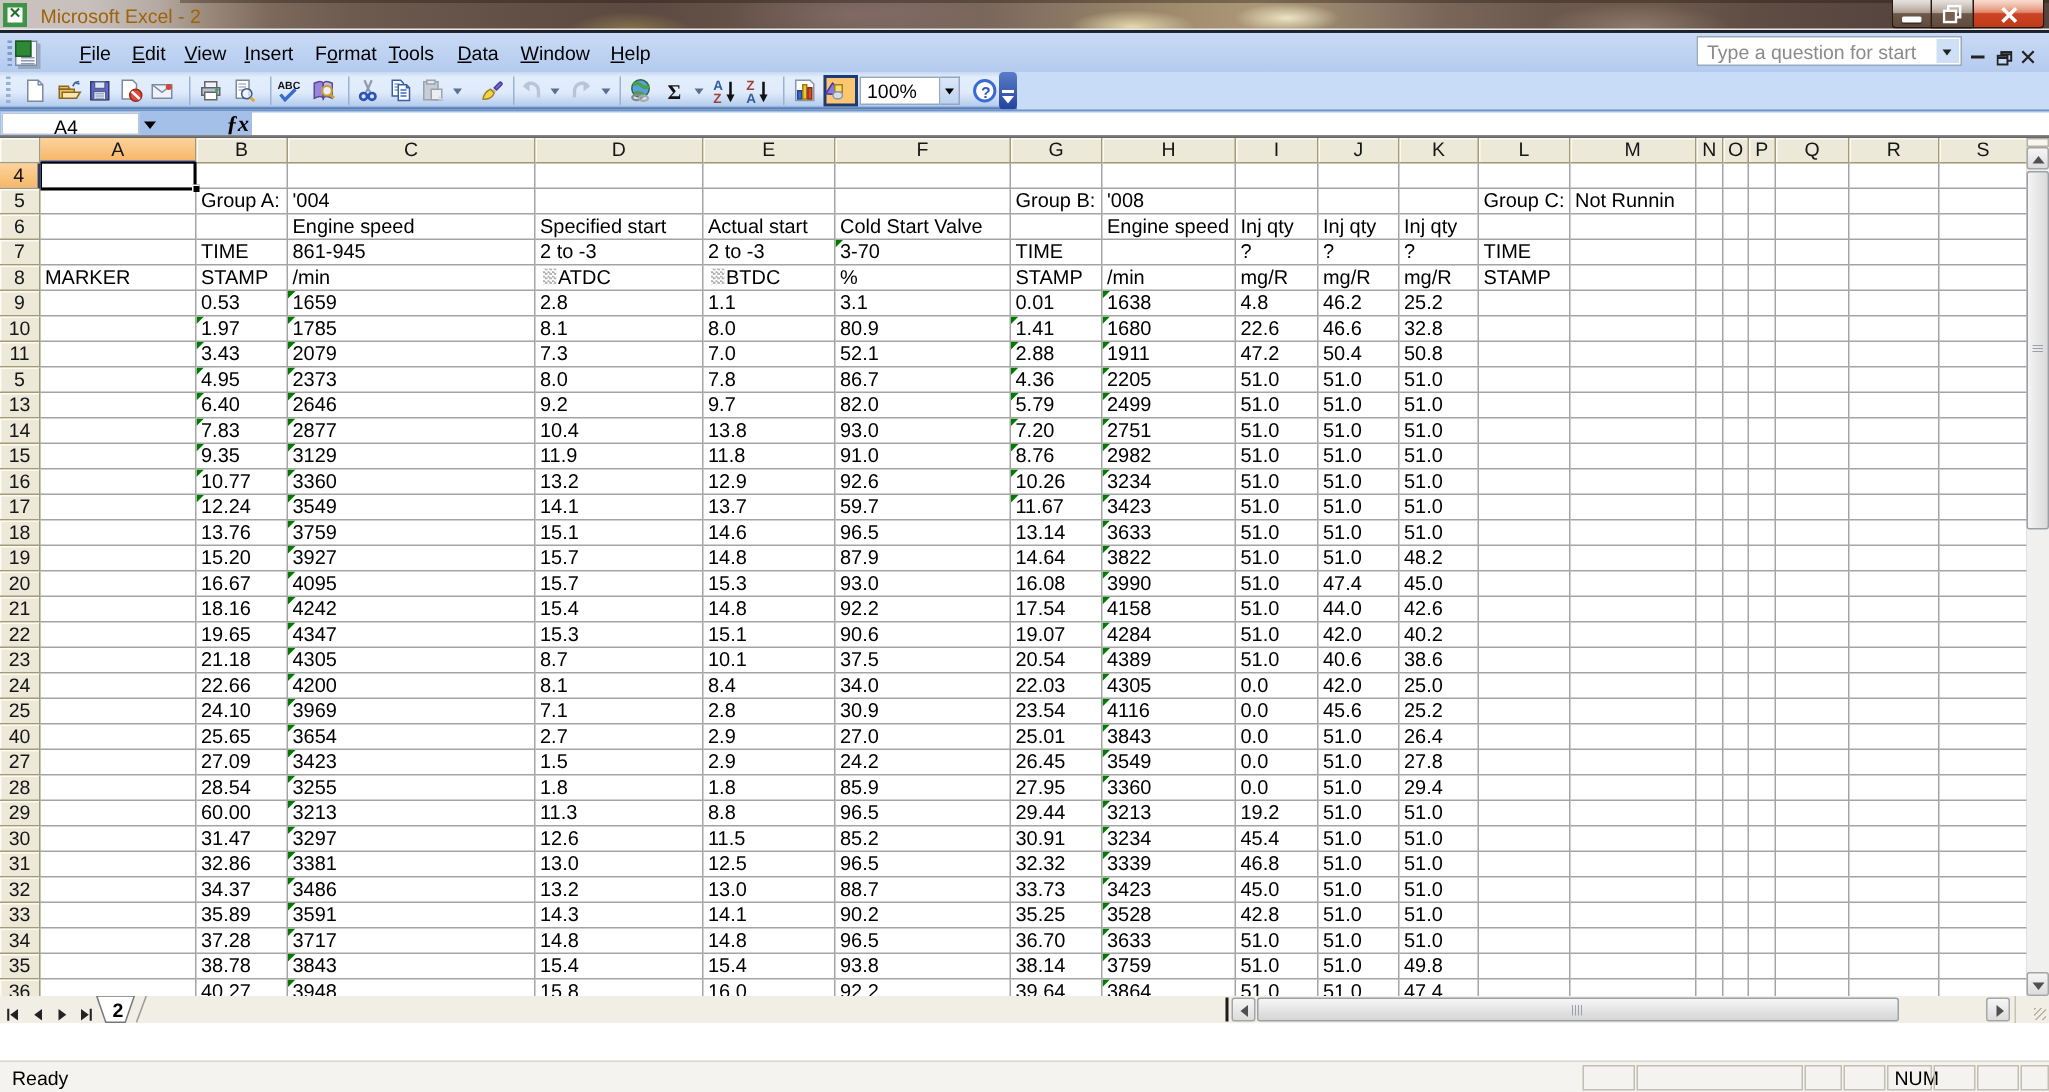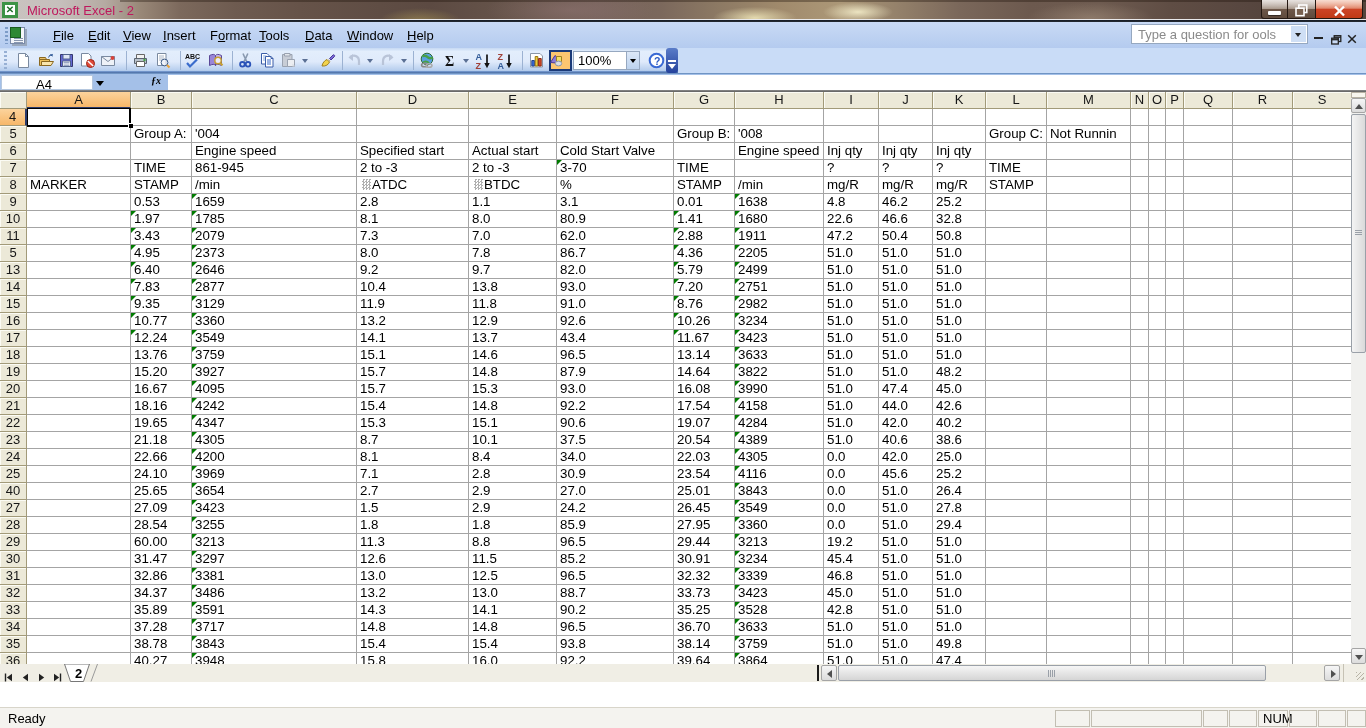--- a/index.html
+++ b/index.html
@@ -13,21 +13,21 @@
    radial-gradient(60px 20px at 420px 22px, rgba(190,170,90,.5), rgba(190,170,90,0) 70%),
    radial-gradient(90px 22px at 1090px 18px, rgba(170,150,130,.5), rgba(170,150,130,0) 70%),
    radial-gradient(120px 30px at 570px 10px, rgba(150,120,120,.45), rgba(150,120,120,0) 70%),
    linear-gradient(90deg, #cac3c0 0px, #c6bfbc 60px, #b5aaa2 105px, #998878 140px, #7c695c 180px, #6e5b50 235px, #665349 300px, #5f4d44 380px, #5c4a42 430px, #68564c 520px, #75625a 600px, #7b685c 660px, #8d7a64 720px, #a08a6c 780px, #ac9878 840px, #93806a 900px, #7a675a 960px, #6c594e 1030px, #6e5b50 1100px, #5f4d44 1170px, #584740 1240px, #52423a 1300px, #55453c 1366px);
 }
 #titlebar::before { content:""; position:absolute; left:120px; top:0; width:1246px; height:2px; background:rgba(30,18,10,.35); }
 #titlebar::after { content:""; position:absolute; left:0; top:19px; width:1366px; height:3px; background:linear-gradient(#e9e9eb 0%,#e9e9eb 32%,#161b24 35%,#262b33 100%); }
 #xlicon { left:2px; top:2px; width:16px; height:16px;
   background:#fff; border:3px solid #3d9346; color:#1e7029;
   font-size:10px; font-weight:bold; text-align:center; line-height:10px; }
-#wtitle { left:27px; top:3px; font-size:13px; color:#be185d; }
+#wtitle { left:27px; top:3px; font-size:13px; color:#a16207; }
 .wbtn { top:0; height:19px; border:1px solid #241812; border-top:none; }
 #btnmin { left:1261px; width:27px; border-radius:0 0 0 3px;
   background:linear-gradient(#cfc5be 0%,#9c8a7c 49%,#6e584a 50%,#5f4a3c 100%); }
 #btnmax { left:1288px; width:27px; border-left:none; border-right:none;
   background:linear-gradient(#cfc5be 0%,#9c8a7c 49%,#6e584a 50%,#5f4a3c 100%); }
 #btnclose { left:1315px; width:48px; border-radius:0 0 3px 0;
   background:linear-gradient(#f0b9a0 0%,#dd7352 45%,#cc4426 50%,#c03a16 100%); }
 .wbtn .g { position:absolute; left:0; top:0; right:0; height:9px; background:linear-gradient(rgba(255,255,255,.5),rgba(255,255,255,.12)); }
 #minbar { left:1268px; top:11px; width:13px; height:4px; background:#fdfdfd; border-radius:1px; box-shadow:0 1px 1px rgba(0,0,0,.5); }
 #maxsvg { left:1295px; top:3px; }
@@ -67,21 +67,21 @@
 #tbend { left:666px; top:0px; width:12px; height:25px; background:linear-gradient(#5a7cc8,#24429c); border-radius:3px; }
 #tbend::before { content:""; position:absolute; left:2px; top:12px; width:8px; height:2px; background:#fff; }
 #tbend::after { content:""; position:absolute; left:2px; top:16px; border:4px solid transparent; border-top:5px solid #fff; }
 
 
 #formulabar { left:0; top:73px; width:1366px; height:17px; background:#a4c0e8; border-top:1px solid #6f94c4; }
 #namebox { left:1px; top:1px; width:92px; height:15px; background:#fff; border:1px solid #b5c7de; }
 #namebox span { position:absolute; left:34px; top:1px; font-size:13px; }
 #namedrop { left:93px; top:1px; width:14px; height:15px; background:#a4c0e8; }
 #namedrop::before { content:""; position:absolute; left:3px; top:6px; border:4px solid transparent; border-top:5px solid #000; }
-#fx { left:151px; top:1px; width:17px; height:26px; font-size:10px; font-style:italic; font-weight:bold; font-family:"Liberation Serif",serif; }
+#fx { left:151px; top:1px; width:17px; height:26px; font-size:15px; font-style:italic; font-weight:bold; font-family:"Liberation Serif",serif; }
 #finput { left:168px; top:1px; width:1198px; height:15px; background:#fff; }
 #fbb { left:0; top:90px; width:1366px; height:2px; background:linear-gradient(#8c8c8c,#5f5f5f); }
 
 
 #gridwrap { left:0; top:92px; width:1352px; height:572px; background:#fff; overflow:hidden; }
 #sheet { border-collapse:separate; border-spacing:0; table-layout:fixed; width:1352px; }
 #sheet td { height:17px; padding:0; overflow:hidden; white-space:nowrap; position:relative;
   border-right:1px solid #a4a4a4; border-bottom:1px solid #a4a4a4; font-size:13.3px; vertical-align:bottom; }
 #sheet tr.hr td { height:17px; }
 #sheet td.hc { background:#ece9d8; text-align:center; color:#161616; vertical-align:middle;
@@ -167,21 +167,21 @@
       <span class="mi" style="left:71px"><u>E</u>dit</span>
       <span class="mi" style="left:106px"><u>V</u>iew</span>
       <span class="mi" style="left:146px"><u>I</u>nsert</span>
       <span class="mi" style="left:193px">F<u>o</u>rmat</span>
       <span class="mi" style="left:242px"><u>T</u>ools</span>
       <span class="mi" style="left:288px"><u>D</u>ata</span>
       <span class="mi" style="left:330px"><u>W</u>indow</span>
       <span class="mi" style="left:390px"><u>H</u>elp</span>
   </div>
   <div class="abs" id="qbox">
-      <span>Type a question for ools</span>
+      <span>Type a question for start</span>
       <div id="qdrop"></div>
     </div>
   <div class="abs" id="wbmin"></div>
   <div class="abs" id="wbrest"><svg width="11" height="10" viewBox="0 0 11 10">
         <rect x="3.2" y="0.7" width="6.6" height="5.8" fill="none" stroke="#222" stroke-width="1.3"></rect>
         <path d="M3.2 2.2h6.6" stroke="#222" stroke-width="1.3"></path>
         <rect x="0.7" y="3.2" width="6.6" height="5.8" fill="#c9daf5" stroke="#222" stroke-width="1.3"></rect>
         <path d="M.7 4.7h6.6" stroke="#222" stroke-width="1.3"></path>
       </svg></div>
   <div class="abs" id="wbclose"><svg width="10" height="10" viewBox="0 0 10 10">
@@ -708,21 +708,21 @@
               <i class="tri"></i>
               <span class="ct">2079</span>
             </td>
             <td>
               <span class="ct">7.3</span>
             </td>
             <td>
               <span class="ct">7.0</span>
             </td>
             <td>
-              <span class="ct">62.0</span>
+              <span class="ct">52.1</span>
             </td>
             <td>
               <i class="tri"></i>
               <span class="ct">2.88</span>
             </td>
             <td>
               <i class="tri"></i>
               <span class="ct">1911</span>
             </td>
             <td>
@@ -984,21 +984,21 @@
               <i class="tri"></i>
               <span class="ct">3549</span>
             </td>
             <td>
               <span class="ct">14.1</span>
             </td>
             <td>
               <span class="ct">13.7</span>
             </td>
             <td>
-              <span class="ct">43.4</span>
+              <span class="ct">59.7</span>
             </td>
             <td>
               <i class="tri"></i>
               <span class="ct">11.67</span>
             </td>
             <td>
               <i class="tri"></i>
               <span class="ct">3423</span>
             </td>
             <td>

